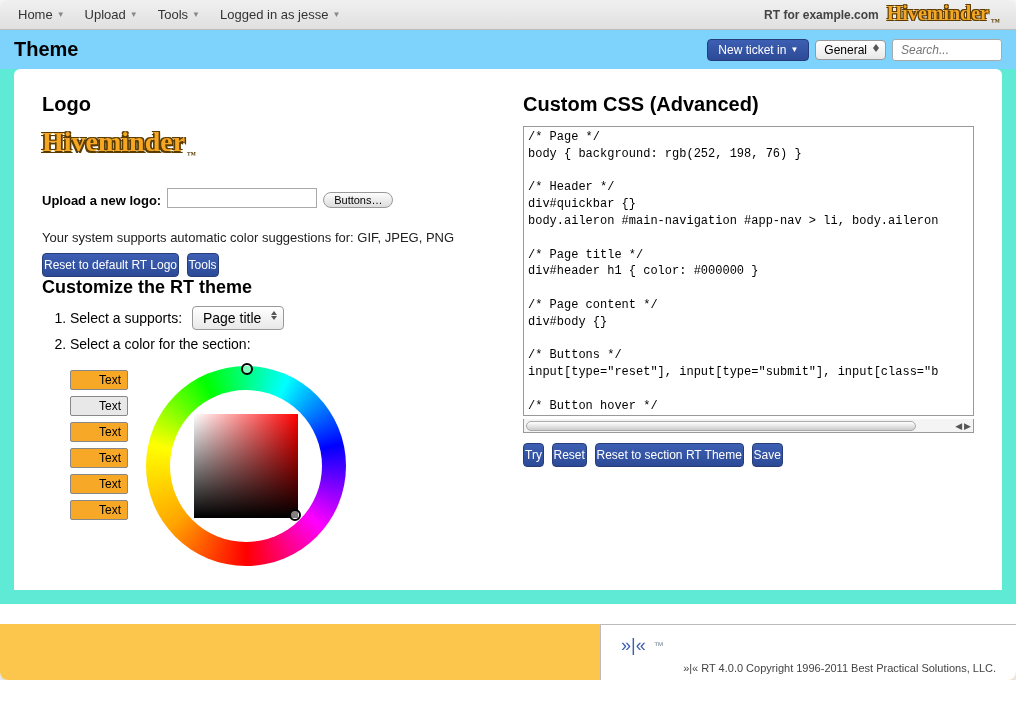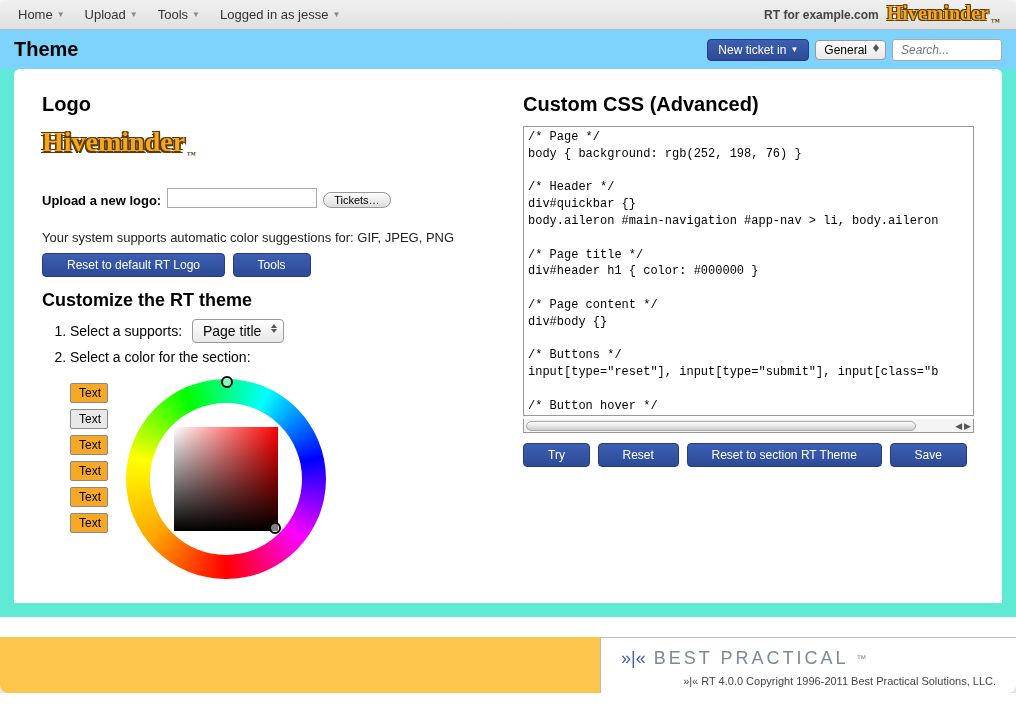--- a/index.html
+++ b/index.html
@@ -24,37 +24,37 @@
 .select-box::after{content:"";position:absolute;right:6px;top:50%;transform:translateY(-50%);width:0;height:0;border-left:3px solid transparent;border-right:3px solid transparent;border-top:4px solid #555;}
 .select-box::before{content:"";position:absolute;right:6px;top:30%;transform:translateY(-50%);width:0;height:0;border-left:3px solid transparent;border-right:3px solid transparent;border-bottom:4px solid #555;}
 .search-box { margin-left:6px; border:1px solid #aaa; border-radius:3px; padding:3px 8px; width:110px; font-size:12px; font-style:italic; color:#888; background:#fff;}
 
 
 .content-area { background:#5eead4; padding: 0 14px 14px 14px; }
 .panel { background:#fff; border-radius:6px 6px 0 0; padding: 24px 28px; display:flex; gap:30px; }
 .col { flex:1; }
 
 h2 { font-size: 20px; font-weight:bold; margin-bottom:10px; }
-h3 { font-size: 18px; font-weight:bold; margin: 13px 0 8px; }
+h3 { font-size: 18px; font-weight:bold; margin: 0 0 8px; }
 
 .logo-big { font-family:"Comic Sans MS",cursive; font-weight:bold; font-size:28px; color:#F5A623; text-shadow:-1.5px -1.5px 0 #5a3b00,1.5px -1.5px 0 #5a3b00,-1.5px 1.5px 0 #5a3b00,1.5px 1.5px 0 #5a3b00; margin-bottom:6px; display:inline-block;}
 .logo-big .tm, .logo .tm{font-size:9px;vertical-align:sub;color:#5a3b00;text-shadow:none;margin-left:2px;}
 
 .form-row { margin: 22px 0; display:flex; align-items:flex-end; gap:6px; flex-wrap:wrap;}
 .form-row label { font-weight:bold; font-size:13px;}
 .text-input { border:1px solid #aaa; padding:2px 4px; font-size:12px; background:#fff; }
 .browse-btn { background:linear-gradient(#fdfdfd,#ddd); border:1px solid #999; border-radius:10px; padding:1px 10px; font-size:11px; cursor:pointer;}
 .help-text { font-size:13px; color:#222; margin:4px 0 8px;}
-.btn-action { background: linear-gradient(#3d5fb3,#2c4a96); color:#fff; border:1px solid #263d7a; border-radius:4px; padding:4px 24px; font-size:12px; cursor:pointer; margin-right:4px;}
+.btn-action { background: linear-gradient(#3d5fb3,#2c4a96); color:#fff; border:1px solid #263d7a; border-radius:4px; padding:4px 1px; font-size:12px; cursor:pointer; margin-right:4px;}
 
 ol { margin-left: 28px; margin-top:8px;}
 ol li { margin-bottom:6px; font-size:14px;}
 
 .text-swatches { display:flex; flex-direction:column; gap:6px; margin-top:12px; float:left; margin-right:18px;}
-.swatch { border:1px solid #888; border-radius:2px; padding:2px 8px; font-size:12px; text-align:center; cursor:pointer; width:38px;}
+.swatch { border:1px solid #888; border-radius:2px; padding:2px 28px; font-size:12px; text-align:center; cursor:pointer; width:38px;}
 .swatch.orange { background:#f7a826; color:#000;}
 .swatch.gray { background:#e8e8e8; color:#000;}
 
 .color-wheel { width:200px; height:200px; position:relative; margin-top:8px; display:inline-block;}
 .ring { width:200px;height:200px;border-radius:50%; background: conic-gradient(from 180deg, red,orange,yellow,lime,cyan,blue,magenta,red); position:relative;}
 .ring::after{content:"";position:absolute;top:24px;left:24px;right:24px;bottom:24px;background:#fff;border-radius:50%;}
 .sv-box{position:absolute;top:48px;left:48px;width:104px;height:104px;background:linear-gradient(to bottom,transparent,black),linear-gradient(to right,white,red);}
 .marker-ring{position:absolute;top:-3px;left:95px;width:12px;height:12px;border:2px solid #000;border-radius:50%;background:rgba(255,255,255,0.5);}
 .marker-sv{position:absolute;bottom:-3px;right:-3px;width:12px;height:12px;border:2px solid #000;border-radius:50%;background:rgba(255,255,255,0.5);}
 
@@ -111,21 +111,21 @@
 
   <div class="content-area">
     <div class="panel">
 
       <div class="col">
         <h2>Logo</h2>
         <div class="logo-big"><span>Hiveminder</span><span class="tm">™</span></div>
         <div class="form-row">
           <label>Upload a new logo:</label>
           <input class="text-input" style="width: 150px;">
-          <button class="browse-btn">Tickets…</button>
+          <button class="browse-btn">Buttons…</button>
         </div>
         <div class="help-text">Your system supports automatic color suggestions for: GIF, JPEG, PNG</div>
         <div>
           <button class="btn-action">Reset to default RT Logo</button>
           <button class="btn-action">Tools</button>
         </div>
 
         <h3>Customize the RT theme</h3>
         <ol>
           <li>
@@ -188,20 +188,19 @@
           <button class="btn-action">Save</button>
         </div>
       </div>
     </div>
   </div>
 
   <div class="footer-wrap">
     <div class="footer-box">
       <div class="bp-logo">
         <span class="arrows">»|«</span>
-        <span>BEST PRACTICAL</span>
           <span style="font-size:10px;letter-spacing:0;">™</span>
       </div>
       <div class="copy">»|« RT 4.0.0 Copyright 1996-2011 Best Practical Solutions, LLC.</div>
     </div>
   </div>
 
 </div>
 
 </body></html>

